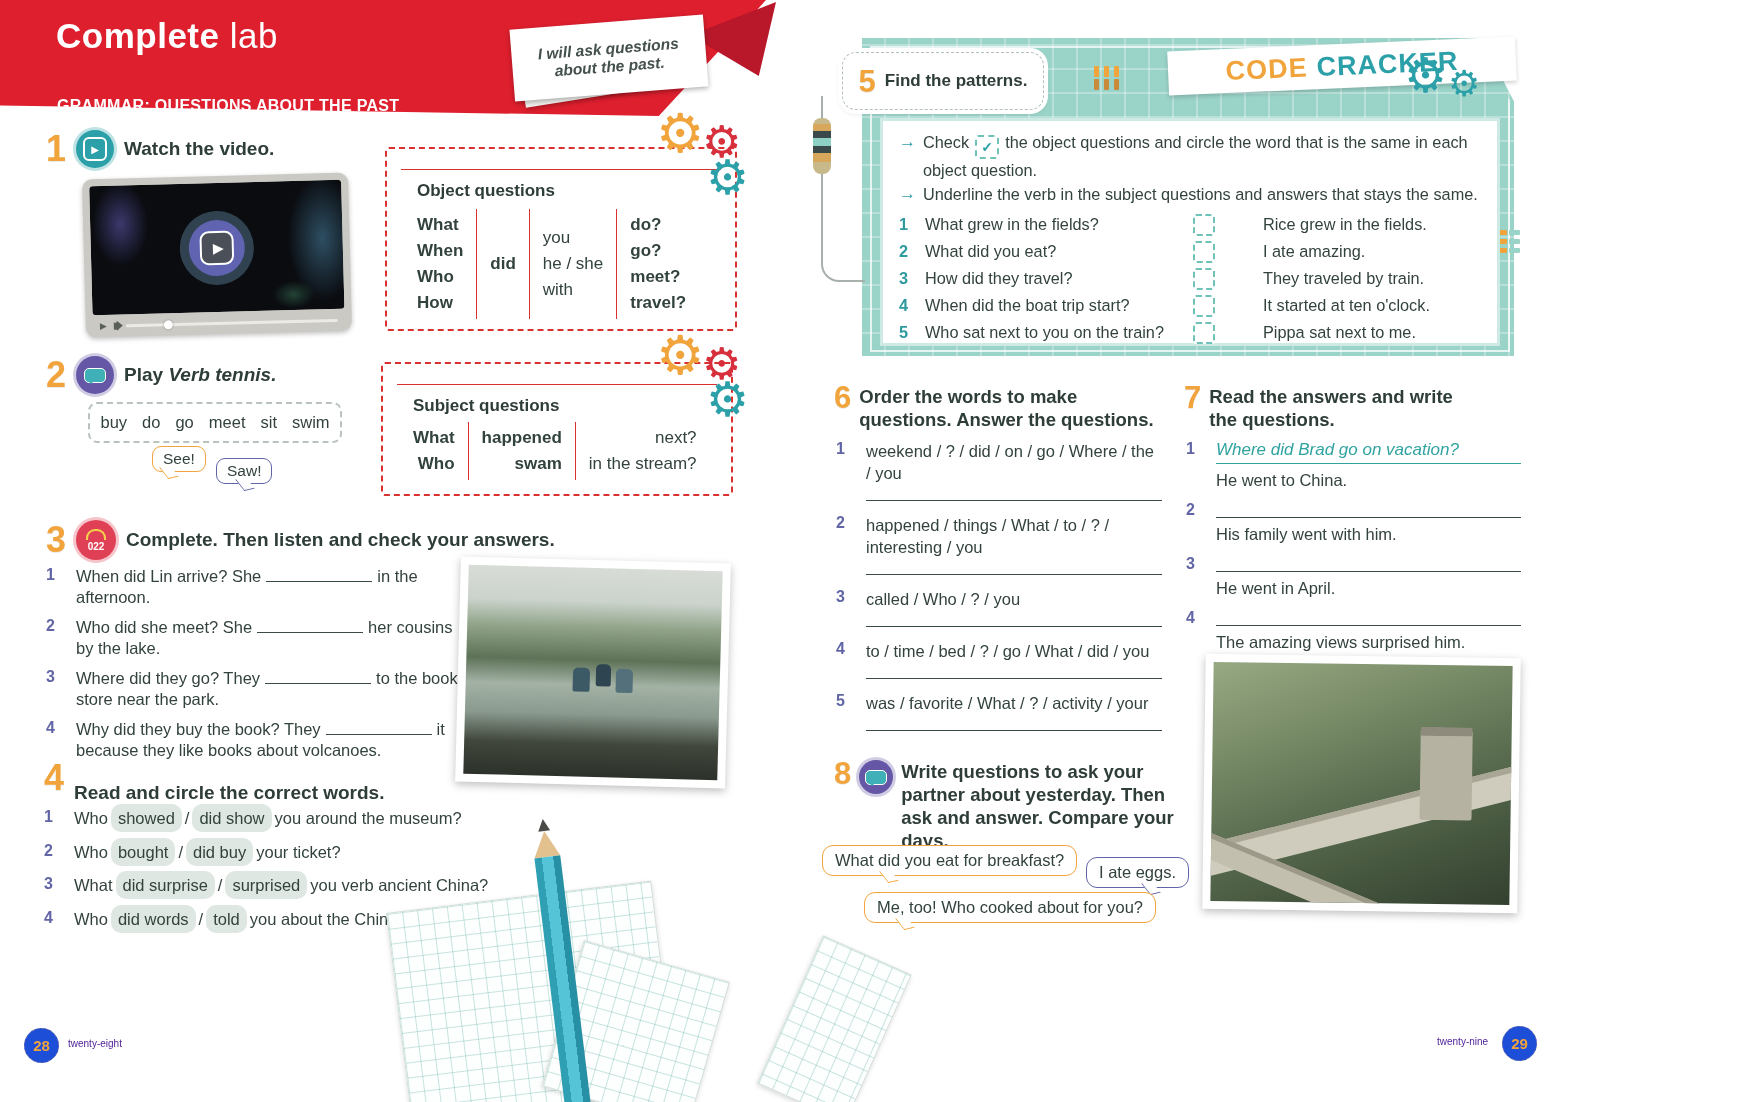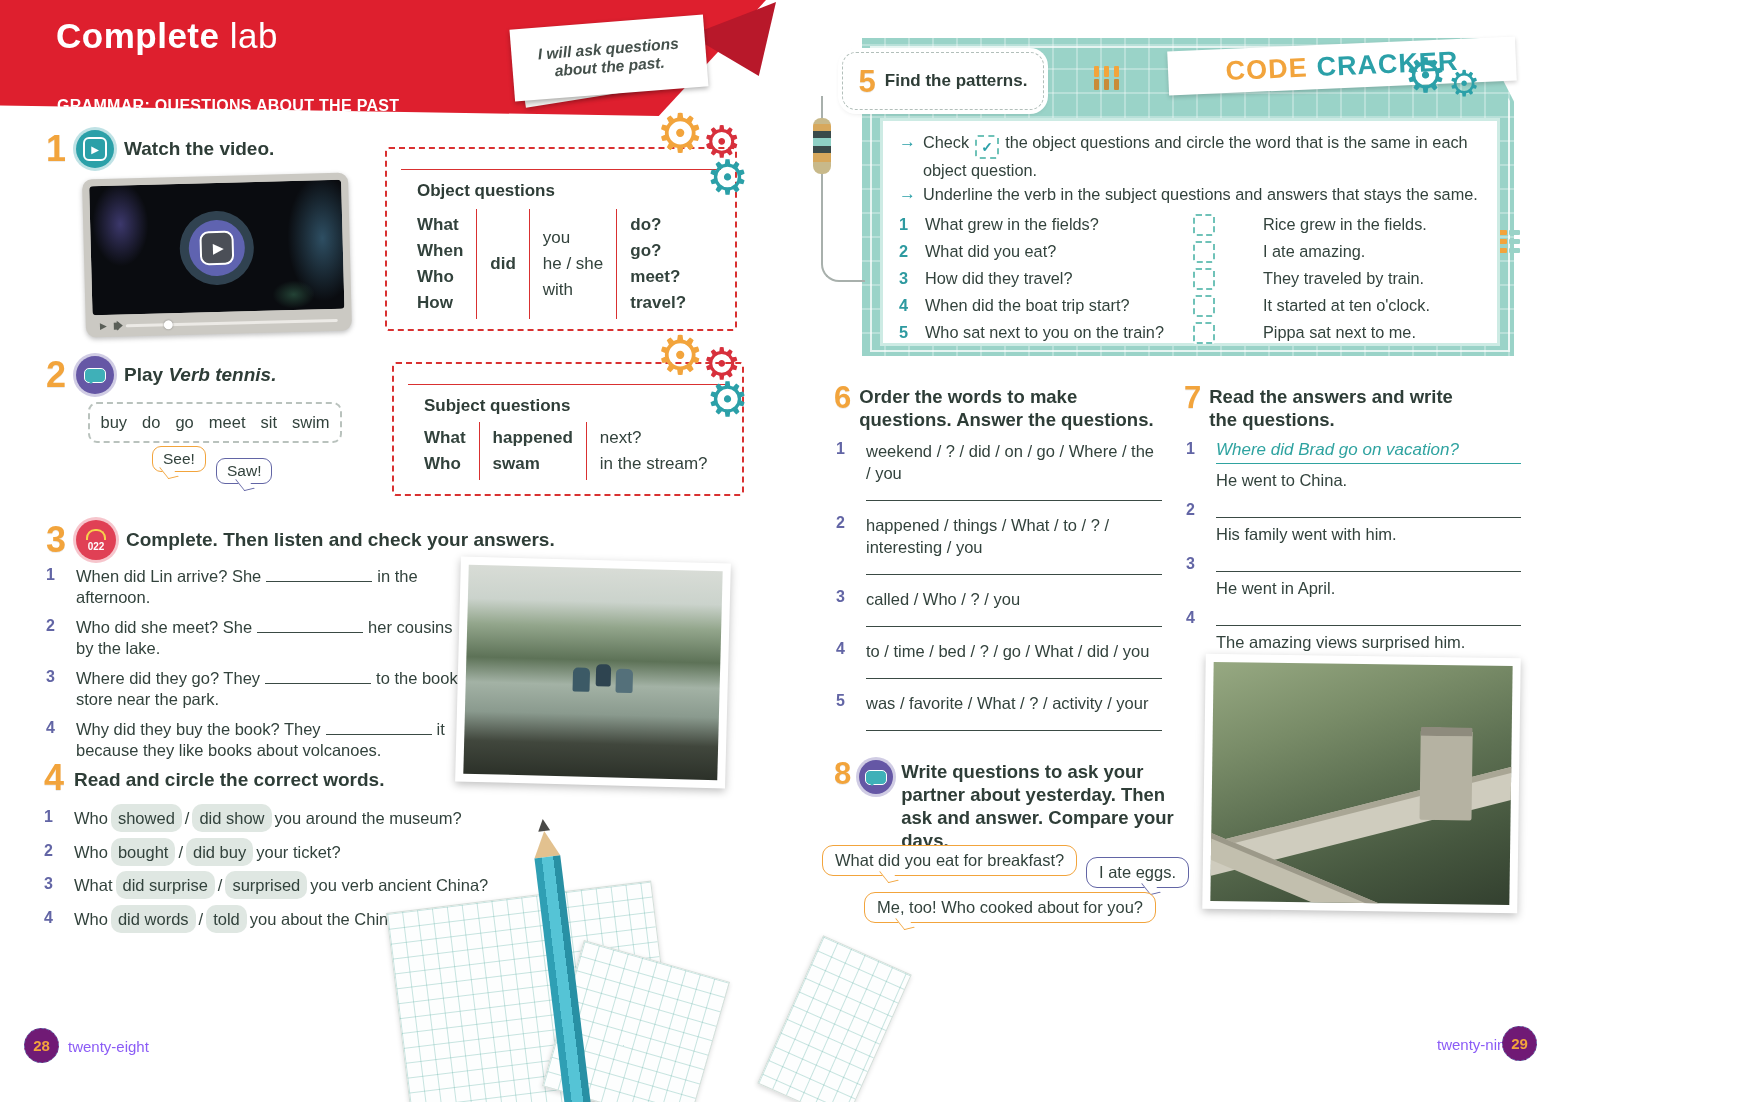--- a/index.html
+++ b/index.html
@@ -105,22 +105,22 @@
         background-size:15px 15px;}
   .pencil{width:26px;height:300px;transform:rotate(-7deg);}
   .pencil .lead{width:0;height:0;border-left:6px solid transparent;border-right:6px solid transparent;
         border-bottom:12px solid #4a4a48;margin-left:7px;}
   .pencil .wood{width:0;height:0;border-left:13px solid transparent;border-right:13px solid transparent;
         border-bottom:26px solid #e2c18f;}
   .pencil .body{width:26px;height:262px;background:linear-gradient(90deg,#2f9fb4 0 28%,#55c4d6 28% 72%,#2890a4 72% 100%);}
 
   
   .pgcircle{width:33px;height:33px;border:1.7px dashed #6265a5;border-radius:50%;display:flex;align-items:center;
-        justify-content:center;color:#f2a43c;font-weight:bold;font-size:15px;background:#701a75;}
-  .pgword{font-size:15px;color:#8b5cf6;}
+        justify-content:center;color:#f2a43c;font-weight:bold;font-size:15px;background:#1d4ed8;}
+  .pgword{font-size:10px;color:#4c1d95;}
 
   
   .ccpanel{left:862px;top:38px;width:652px;height:318px;background:#9ad3c8;
         clip-path:polygon(0 0,95% 0,100% 20%,100% 100%,0 100%);
         background-image:repeating-linear-gradient(0deg,transparent 0 22px,rgba(255,255,255,.30) 22px 24px),
                          repeating-linear-gradient(90deg,transparent 0 22px,rgba(255,255,255,.30) 22px 24px);}
   .ccframe{left:870px;top:46px;width:636px;height:302px;border:2px solid rgba(255,255,255,.75);pointer-events:none;
         clip-path:polygon(0 0,95% 0,100% 18%,100% 100%,0 100%);}
   .ccband{left:1168px;top:44px;width:348px;height:44px;background:#fff;transform:rotate(-2.5deg);
         box-shadow:0 2px 4px rgba(0,0,0,.18);display:flex;align-items:center;justify-content:center;gap:9px;
@@ -252,21 +252,21 @@
     <span>sit</span>
     <span>swim</span>
   </div>
   <div class="abs bubble bub-or" style="left:152px;top:446px;">
     <span>See!</span><span class="tail or" style="left:10px;"></span>
   </div>
   <div class="abs bubble bub-pu" style="left:216px;top:458px;">
     <span>Saw!</span><span class="tail pu" style="left:22px;"></span>
   </div>
 
-  <div class="abs rulebox" style="left:392px;top:362px;width:348px;height:130px;">
+  <div class="abs rulebox" style="left:381px;top:362px;width:348px;height:130px;text-align:right;">
     <div class="topline"></div>
     <div class="rtitle">Subject questions</div>
     <div class="rtable" style="top:58px;height:58px;">
       <div class="rcol b">
         <div>What</div>
         <div>Who</div>
       </div>
       <div class="rsep"></div>
       <div class="rcol b">
         <div>happened</div>
@@ -316,21 +316,21 @@
   <div class="abs photo" style="left:458px;top:560px;width:270px;height:225px;transform:rotate(1.5deg);">
     <div class="ph-inner lake">
       <span class="fig" style="left:42%;top:48%;width:17px;height:24px;background:#3c5a66;"></span>
       <span class="fig" style="left:51%;top:46%;width:15px;height:22px;background:#2e4450;"></span>
       <span class="fig" style="left:59%;top:48%;width:17px;height:24px;background:#54707a;"></span>
     </div>
   </div>
 
   <div class="abs" style="left:44px;top:760px;display:flex;align-items:flex-start;gap:10px;">
     <span class="exnum">4</span>
-    <span class="extitle" style="margin-top:9px;">Read and circle the correct words.</span>
+    <span class="extitle" style="margin-top:22px;">Read and circle the correct words.</span>
   </div>
   <div class="abs" style="left:44px;top:804px;width:490px;">
     <div class="ex4row">
       <span class="itemnum" style="line-height:26px;">1</span>
       <span class="itemtext"><span>Who</span><span class="pill">showed</span><span>/</span><span class="pill">did show</span><span>you around the museum?</span></span>
     </div>
     <div class="ex4row">
       <span class="itemnum" style="line-height:26px;">2</span>
       <span class="itemtext"><span>Who</span><span class="pill">bought</span><span>/</span><span class="pill">did buy</span><span>your ticket?</span></span>
     </div>

